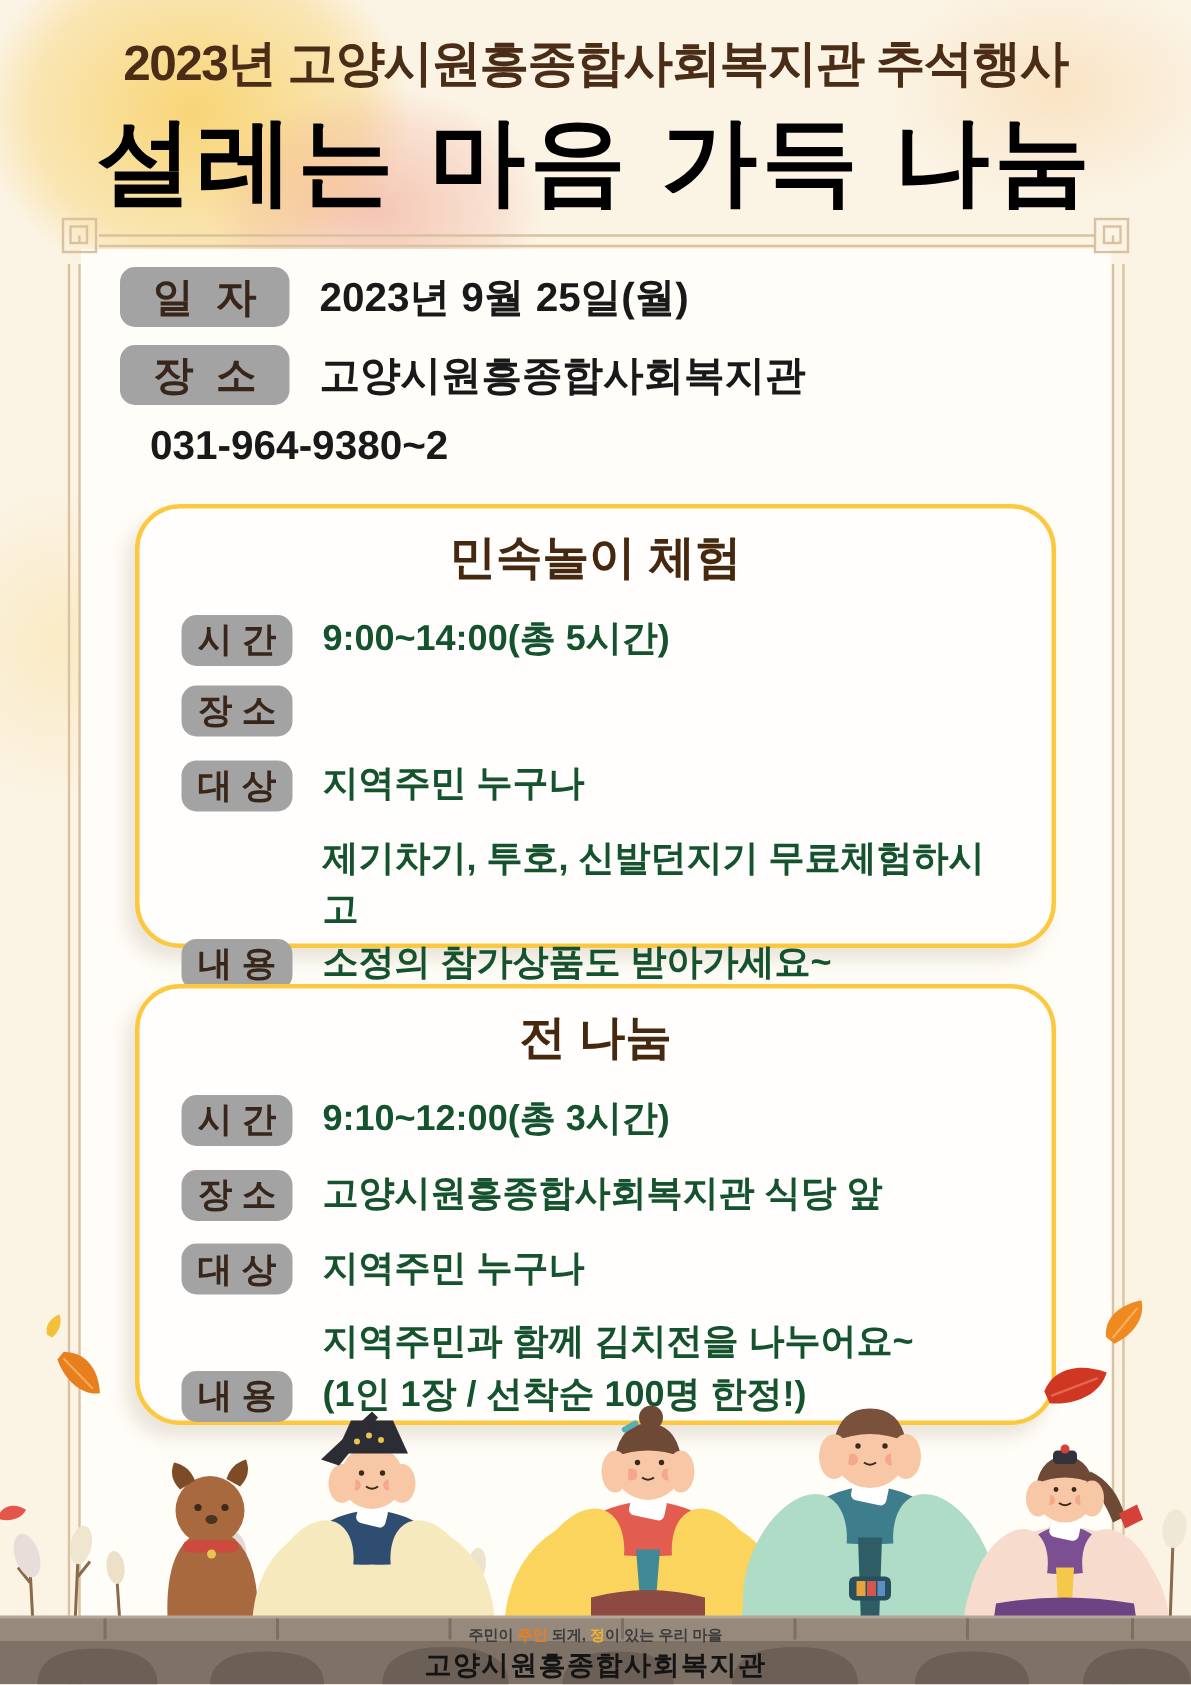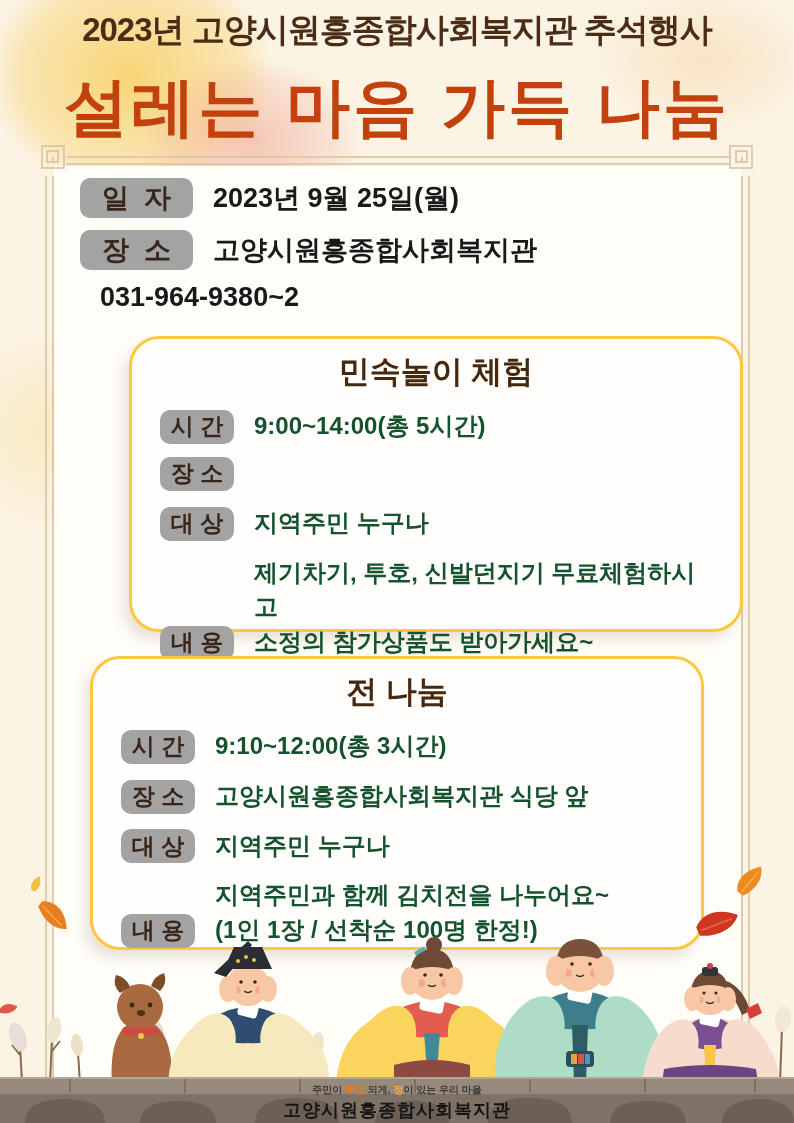--- a/index.html
+++ b/index.html
@@ -16,26 +16,26 @@
     background:radial-gradient(closest-side,rgba(247,205,90,.8),rgba(247,205,90,.35) 55%,transparent 72%);}
   .blob.pink{left:100px;top:30px;width:300px;height:220px;
     background:radial-gradient(closest-side,rgba(240,160,140,.55),rgba(240,160,140,.2) 55%,transparent 75%);}
   .blob.peach{right:-60px;top:-40px;width:300px;height:200px;
     background:radial-gradient(closest-side,rgba(248,214,168,.55),transparent 75%);}
   .blob.paleyellow{left:-80px;top:290px;width:240px;height:280px;
     background:radial-gradient(closest-side,rgba(248,222,148,.40),transparent 75%);}
 
   
   .subtitle{
-    position:absolute;top:8px;left:0;width:794px;text-align:center;
+    position:absolute;top:20px;left:0;width:794px;text-align:center;
     font-size:33px;font-weight:800;color:#4b2d17;letter-spacing:-1px;
   }
   .main-title{
     position:absolute;top:64px;left:0;width:794px;text-align:center;
-    font-size:64px;font-weight:900;color:#c2410c;letter-spacing:3px;
+    font-size:64px;font-weight:900;color:#000000;letter-spacing:3px;
   }
 
   
   .frame-fill{
     position:absolute;left:54px;top:166px;width:687px;height:957px;
     background:#fffdf8;
   }
   .frame-svg{position:absolute;left:0;top:0;}
 
   
@@ -49,21 +49,21 @@
   .info-row .badge{width:113px;height:40px;font-size:27px;}
   .info-row .val{margin-left:20px;font-size:27px;font-weight:700;color:#191919;}
 
   
   .section-box{
     position:absolute;left:90px;width:614px;
     background:#fffefc;border:3px solid #fcc840;border-radius:30px;
     box-shadow:-6px 8px 12px rgba(150,130,95,.20);
     box-sizing:border-box;
   }
-  .box1{top:336px;height:296px;margin-left:39px;}
+  .box1{top:336px;height:296px;}
   .box2{top:656px;height:294px;}
   .section-title{
     text-align:center;margin-top:12px;font-size:31px;font-weight:800;color:#46280e;
   }
   .rows{margin:14px 24px 0 28px;}
   .row{display:flex;align-items:flex-end;margin-bottom:13px;}
   .row .badge{width:74px;height:34px;font-size:23px;flex:0 0 74px;}
   .row .val{margin-left:20px;font-size:24px;font-weight:700;color:#14532d;line-height:1.45;margin-top:2px;}
 
   

